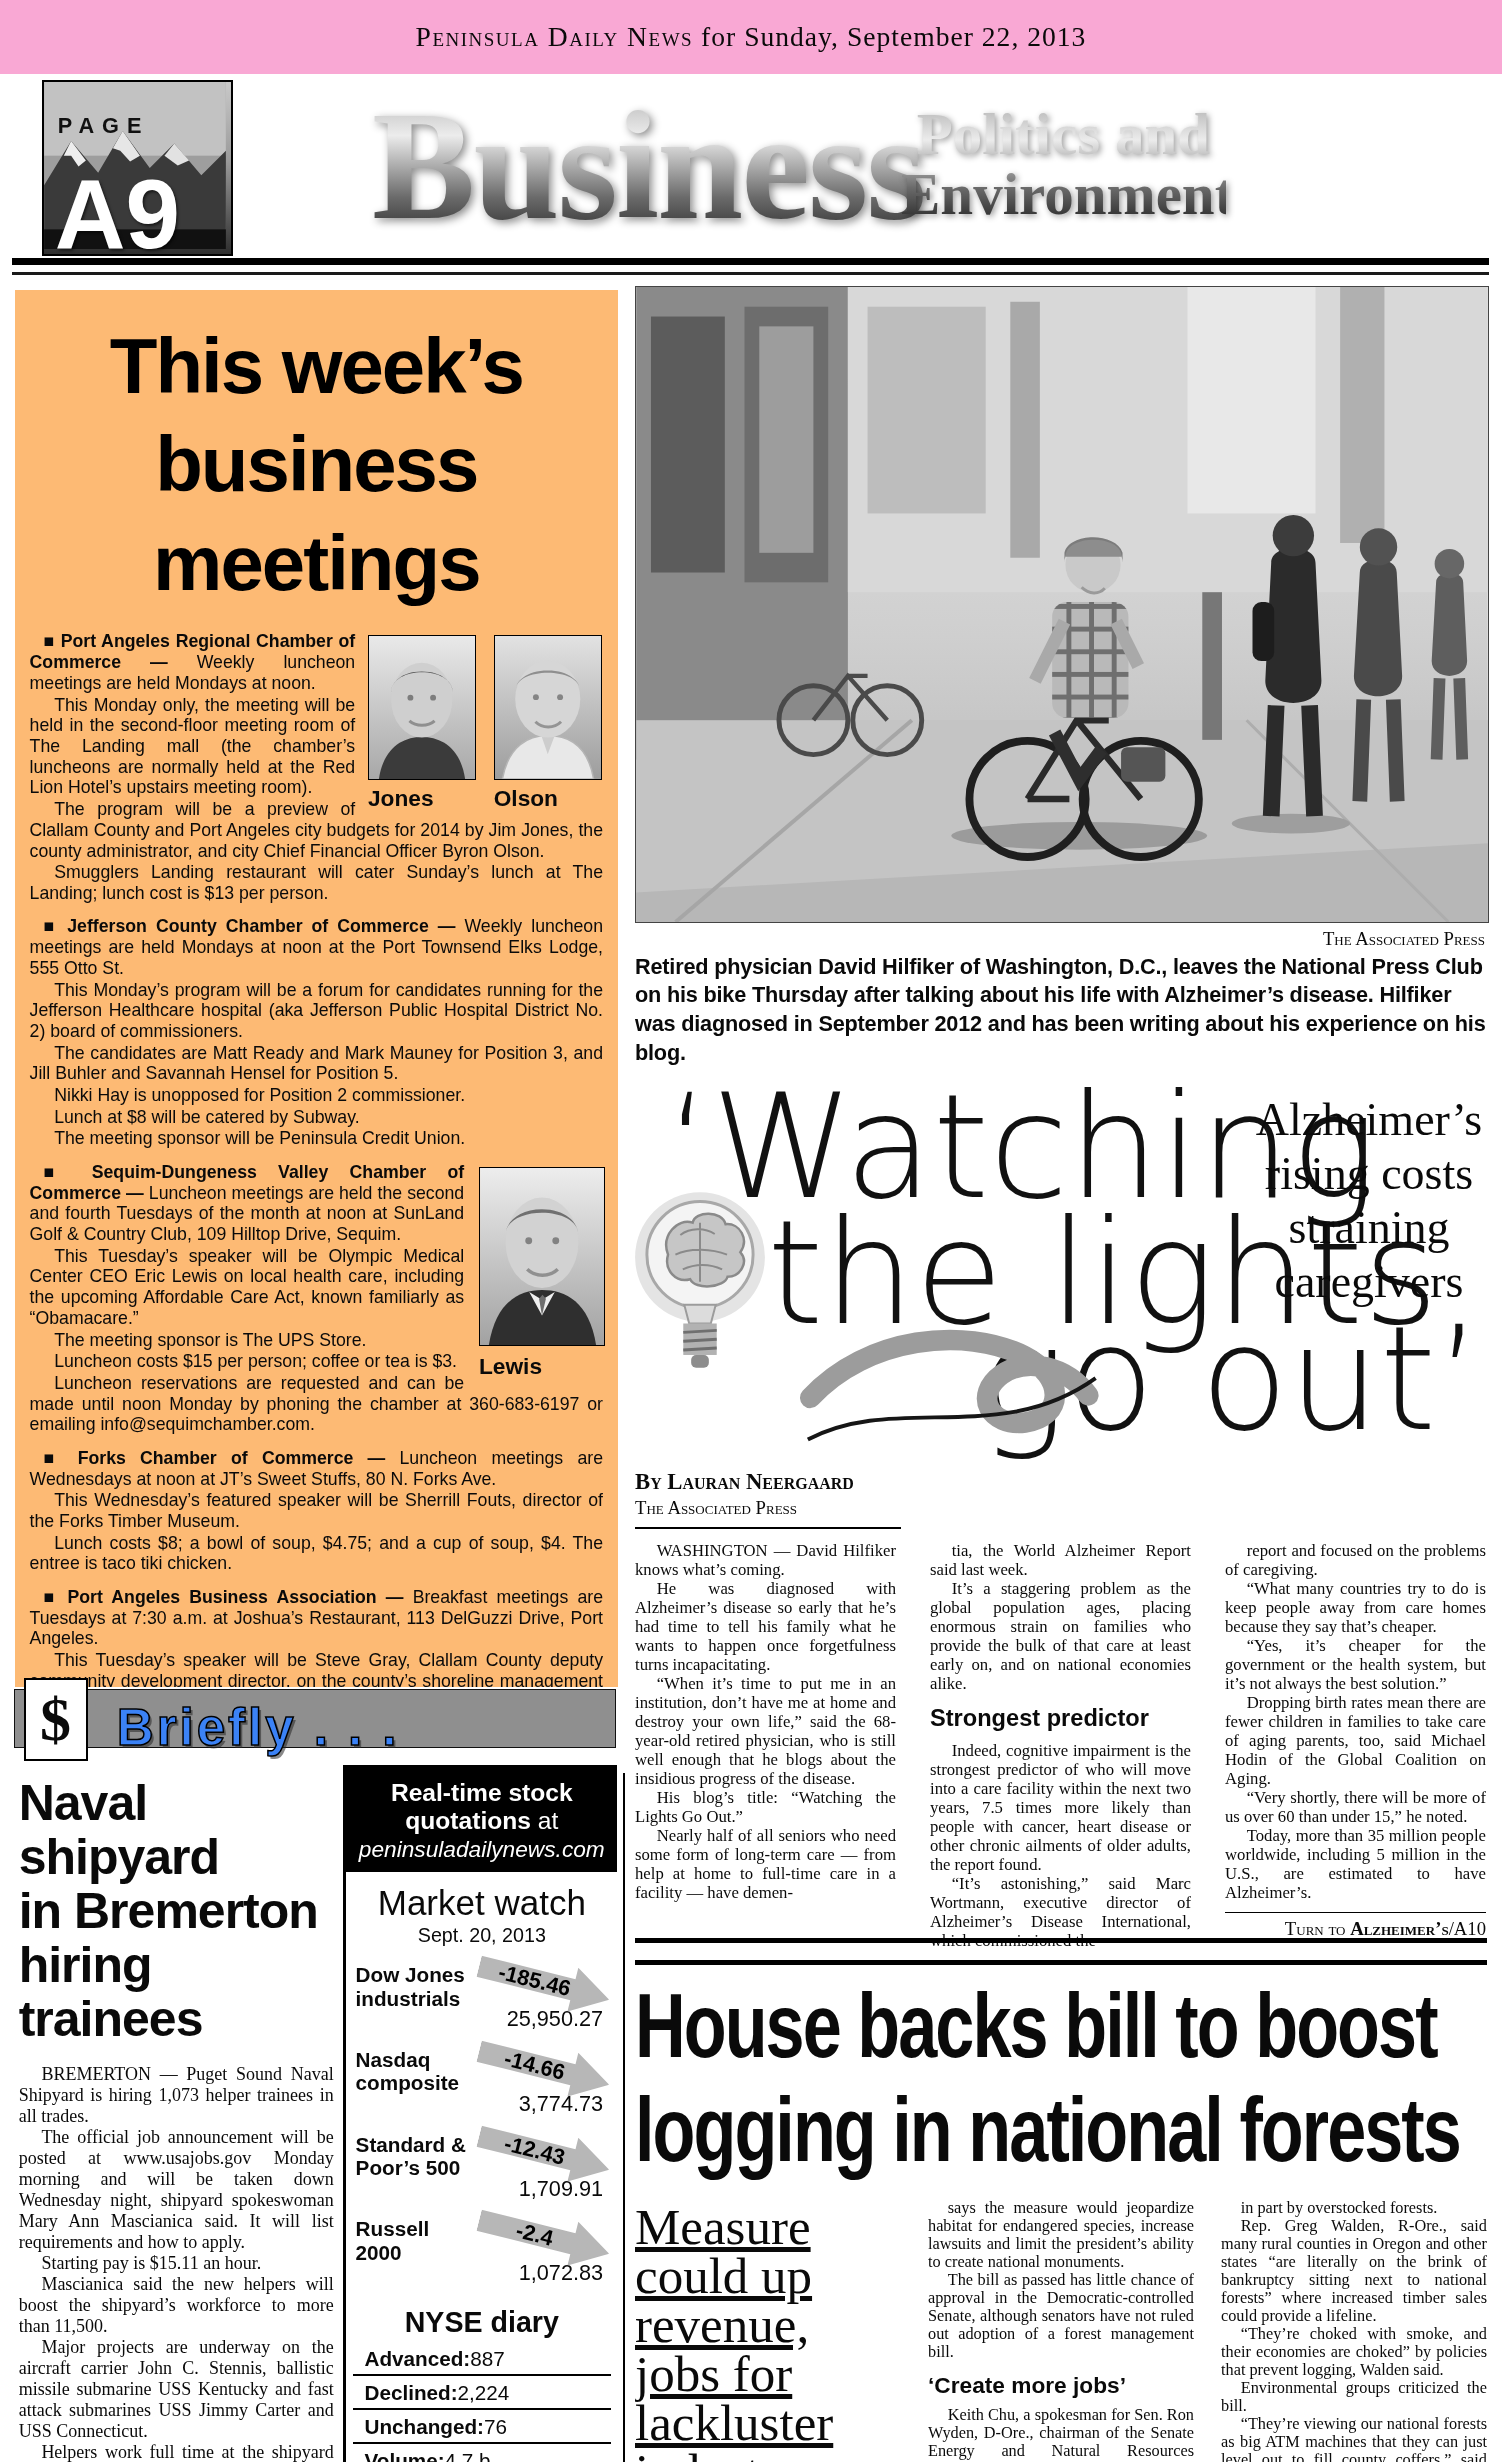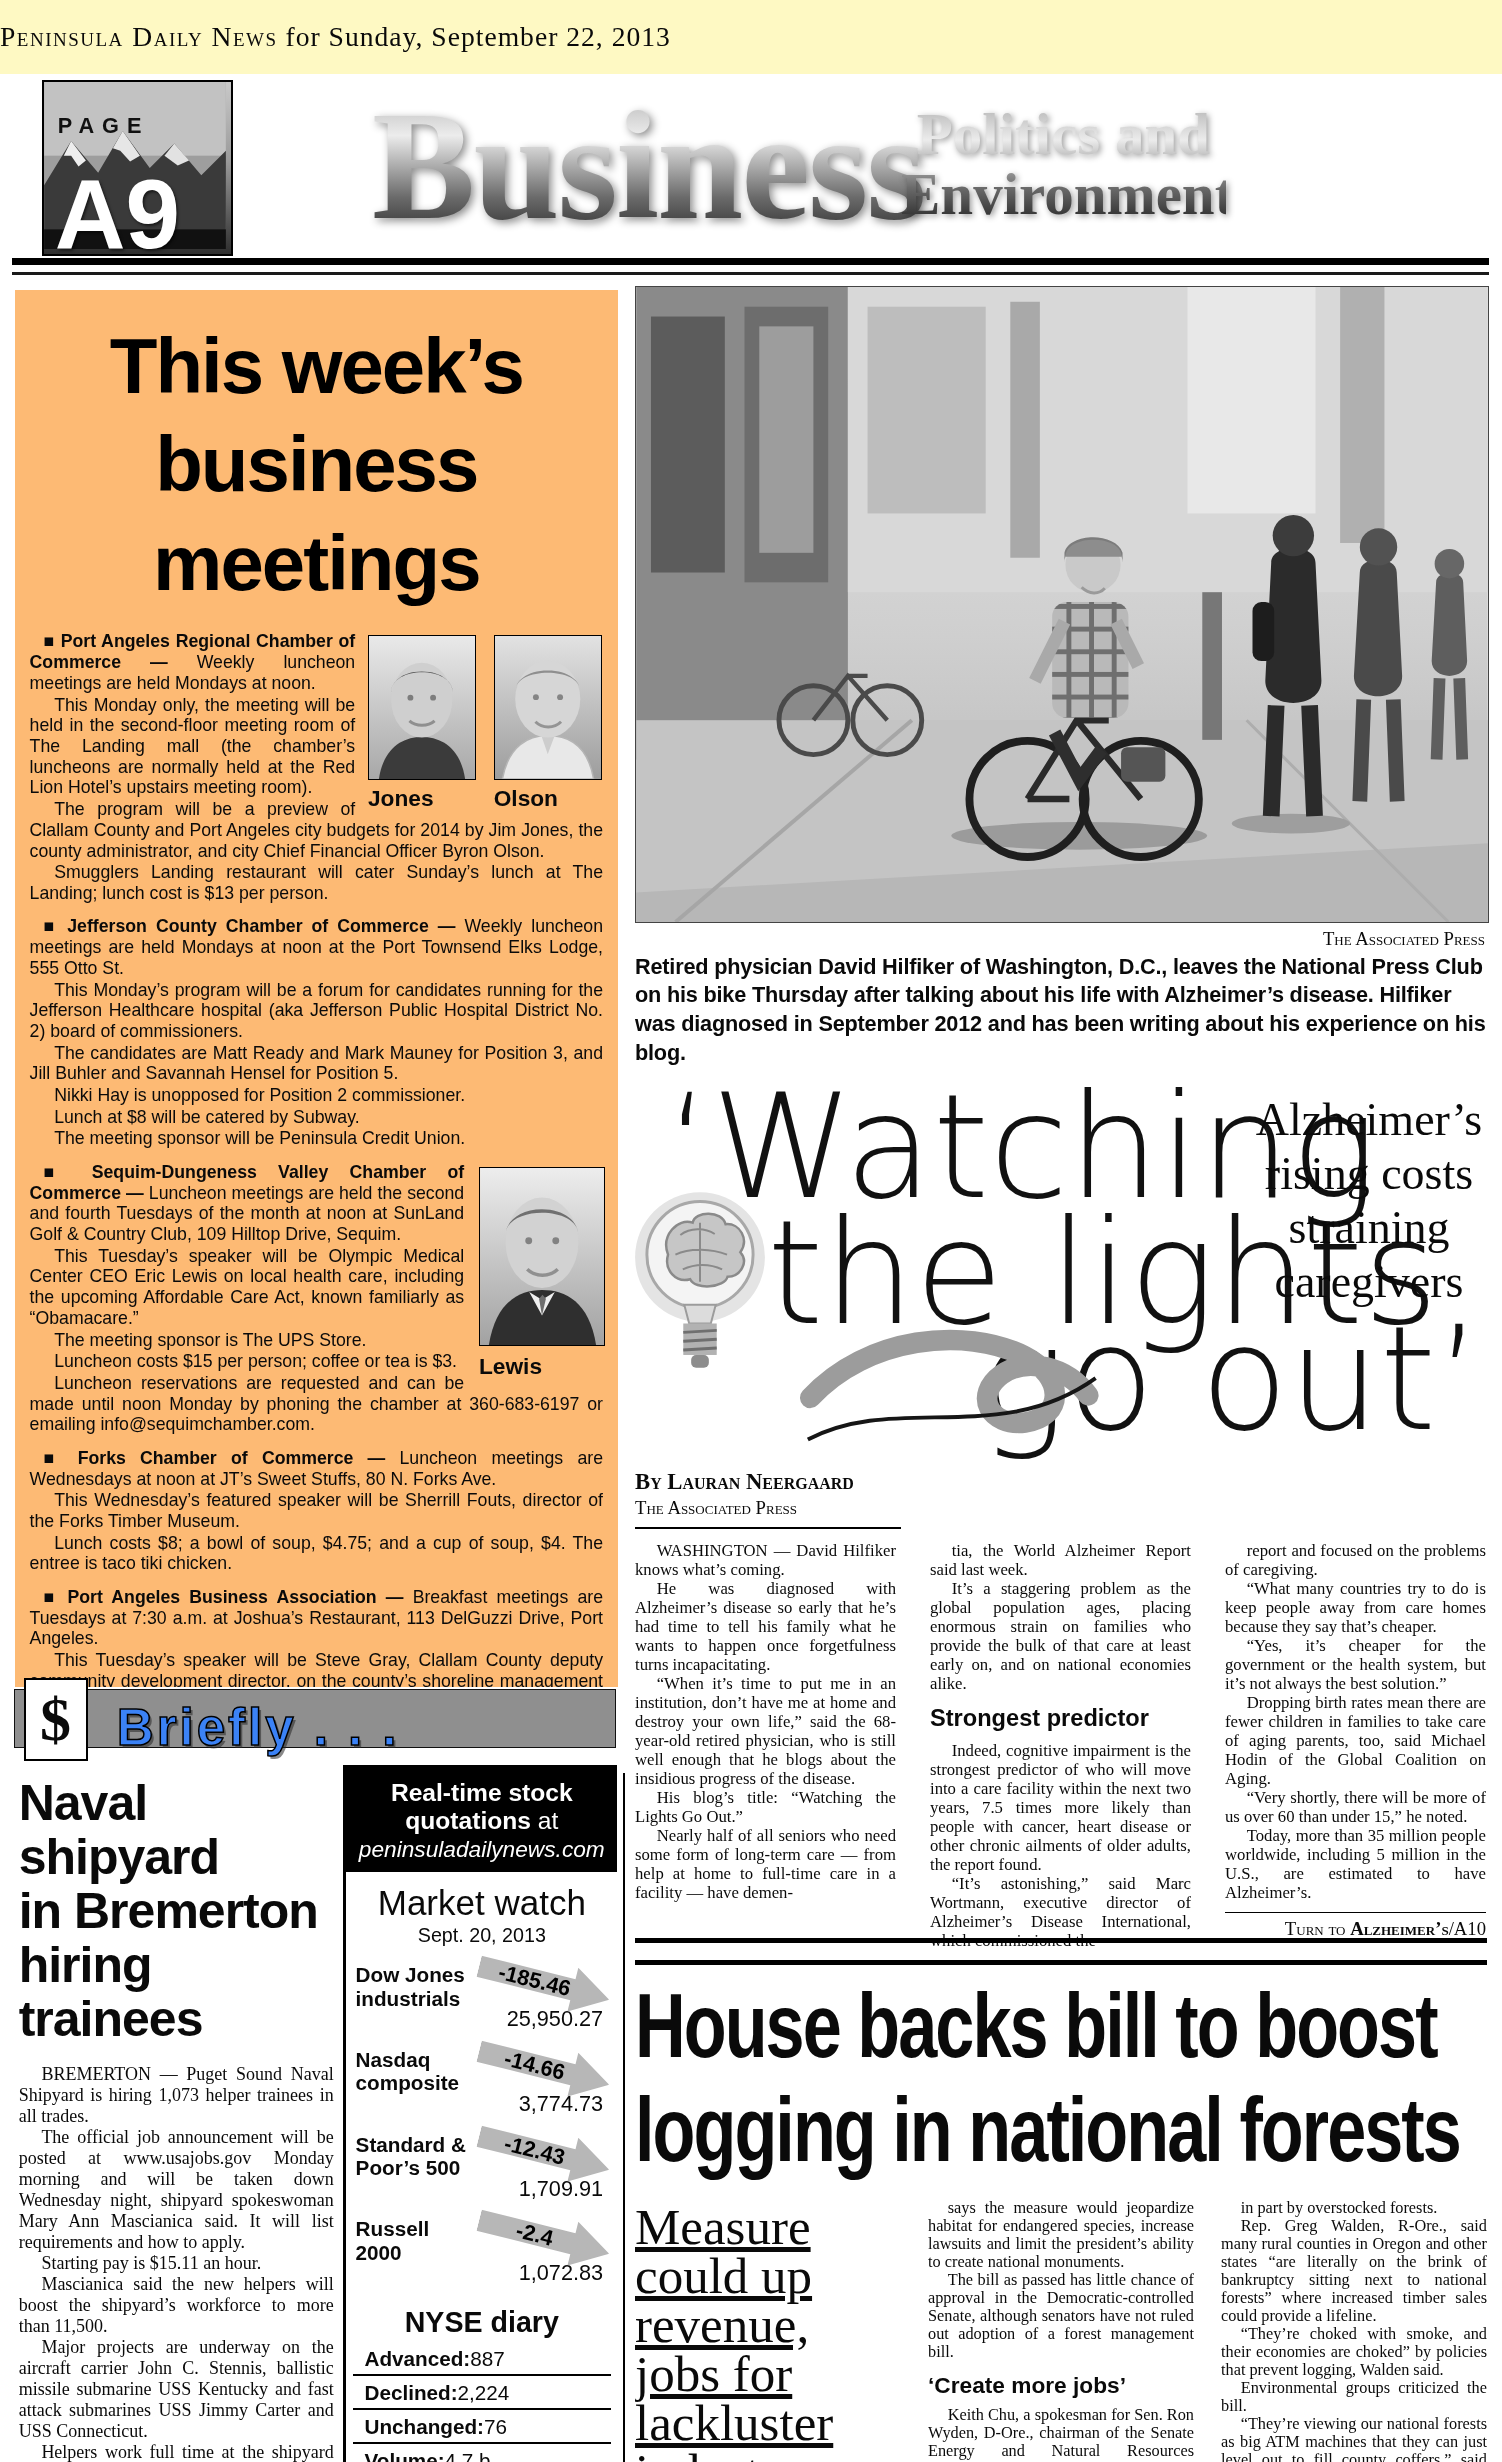--- a/index.html
+++ b/index.html
@@ -1,21 +1,21 @@
 <!DOCTYPE html>
 <html style="font-size:7.9px"><head>
 <meta charset="utf-8">
 <style>
   html,body{margin:0;padding:0;background:#efefef;}
   .page{position:relative;width:1502px;height:2992px;background:#fff;overflow:hidden;
         font-family:"Liberation Serif","DejaVu Serif",serif;color:#0a0a0a;}
   .sans{font-family:"Liberation Sans","DejaVu Sans",sans-serif;margin-top:24px;}
   
-  .masthead{position:absolute;left:0;top:0;width:1502px;height:74px;background:#fef9c3;
-            display:flex;align-items:center;justify-content:flex-start;}
+  .masthead{position:absolute;left:0;top:0;width:1502px;height:74px;background:#f9a8d4;
+            display:flex;align-items:center;justify-content:center;}
   .masthead .mtext{font-size:27.6px;letter-spacing:1px;}
   .masthead .paper{font-variant:small-caps;letter-spacing:1.5px;}
   
   .pagebox{position:absolute;left:42px;top:80px;width:187px;height:172px;border:2.5px solid #000;
            background:linear-gradient(180deg,#c9c9c9 0%,#9b9b9b 45%,#2e2e2e 100%);overflow:hidden;}
   .pagebox .kicker{position:absolute;left:13.8px;top:6.9px;font-weight:700;font-size:21.7px;letter-spacing:7.9px;color:#111;}
   .pagebox .pagenum{position:absolute;left:10.8px;bottom:-8.9px;font-weight:700;font-size:98px;color:#fff;
                     text-shadow:1.5px 1.5px 3px rgba(0,0,0,.6);line-height:1;}
   .gradtext{font-weight:700;color:#4c4c4c;}
   @supports ((-webkit-background-clip:text)){

